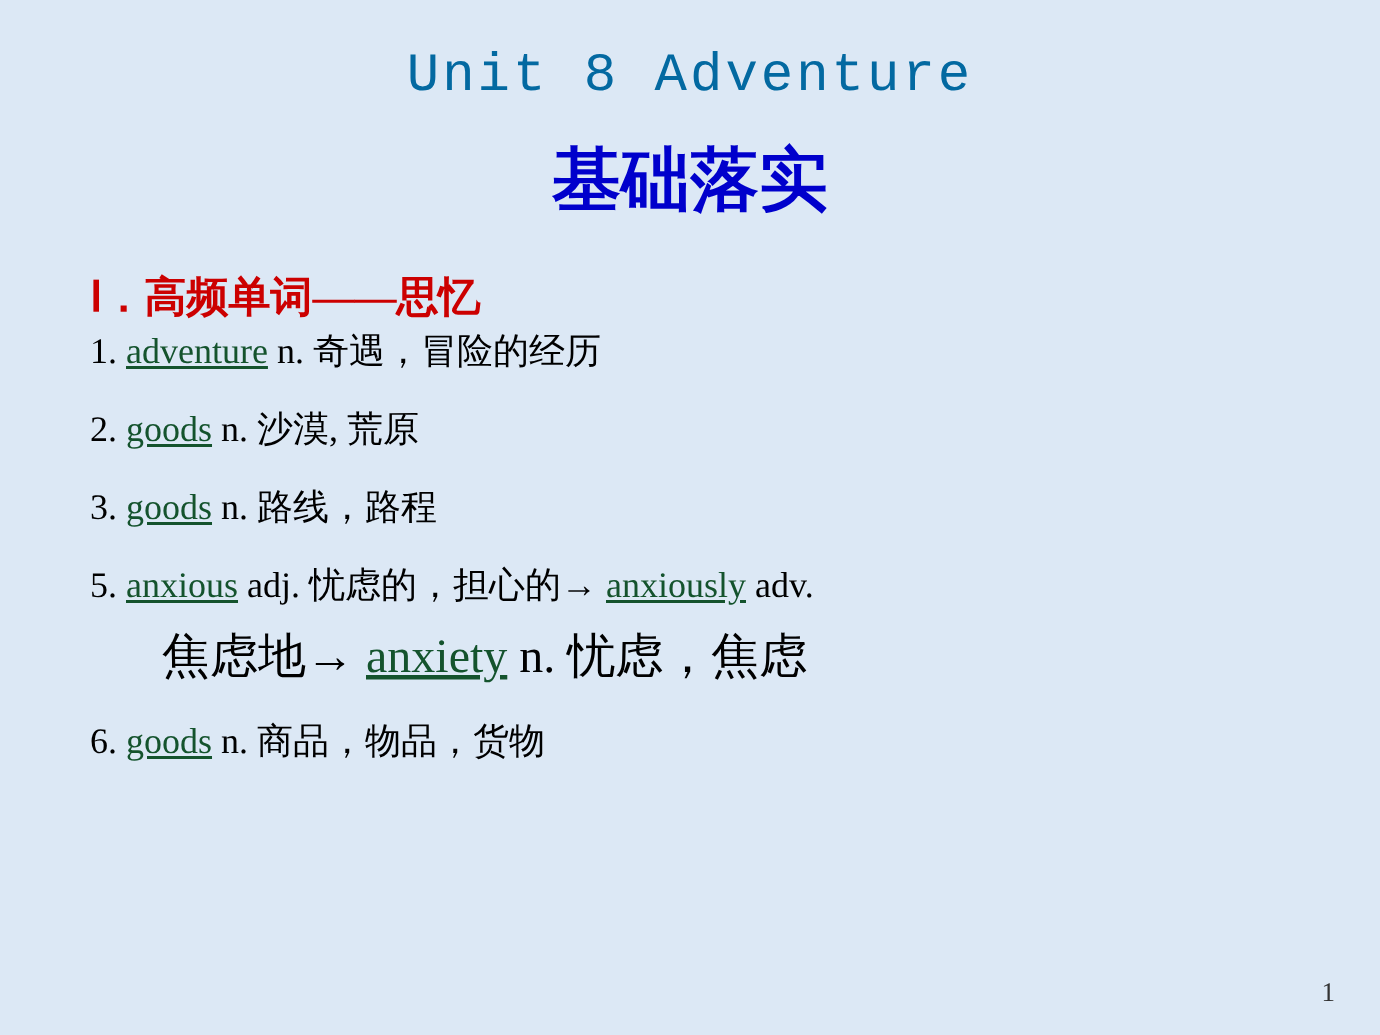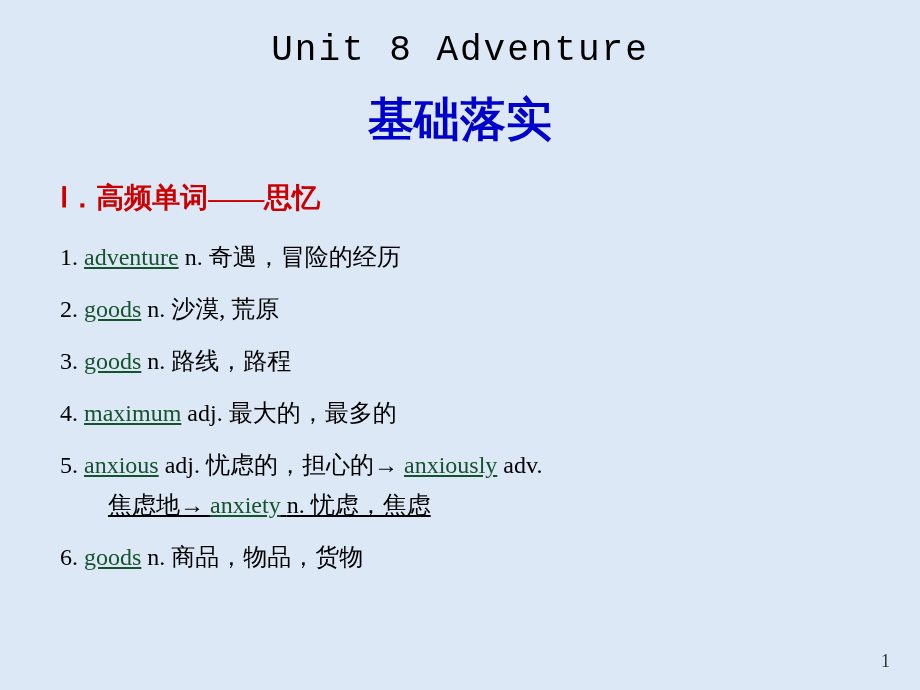--- a/index.html
+++ b/index.html
@@ -22,39 +22,38 @@
       height: 690px;
       background-color: #dce8f5;
       padding: 30px 60px;
       position: relative;
     }
 
     .title {
       text-align: center;
       font-family: "Courier New", Courier, monospace;
       font-size: 36px;
-      color: #000000;
+      color: #0369a1;
       font-weight: normal;
       margin-bottom: 18px;
       letter-spacing: 2px;
     }
 
     .subtitle {
       text-align: center;
       font-size: 46px;
       color: #0000cc;
       font-weight: bold;
       margin-bottom: 28px;
     }
 
     .section-heading {
       font-size: 28px;
       color: #cc0000;
       font-weight: bold;
-      margin-bottom: 22px;
     }
 
     .vocab-list {
       list-style: none;
       padding: 0;
     }
 
     .vocab-item {
       font-size: 24px;
       color: #000;
@@ -75,22 +74,21 @@
 
     .definition {
       color: #000;
       font-family: "SimSun", "宋体", serif;
     }
 
     .indent-line {
       margin-left: 48px;
       margin-top: 4px;
       margin-bottom: 16px;
-      font-size: 24px;
-      text-decoration: underline;
+      font-size: 32px;
     }
 
     .page-number {
       position: absolute;
       bottom: 18px;
       right: 30px;
       font-size: 18px;
       color: #333;
     }
   </style>
@@ -118,25 +116,20 @@
       <span class="word-link">goods</span>
       <span class="definition"> n. 沙漠, 荒原</span>
     </li>
 
     <li class="vocab-item">
       <span class="num">3.</span>
       <span class="word-link">goods</span>
       <span class="definition"> n. 路线，路程</span>
     </li>
 
-    <li class="vocab-item">
-      <span class="num">4.</span>
-      <span class="word-link">maximum</span>
-      <span class="definition"> adj. 最大的，最多的</span>
-    </li>
 
     <li class="vocab-item">
       <span class="num">5.</span>
       <span class="word-link">anxious</span>
       <span class="definition"> adj. 忧虑的，担心的→</span>
       <span class="word-link">anxiously</span>
       <span class="definition"> adv.</span>
       <div class="indent-line">
         <span class="definition">焦虑地→</span>
         <span class="word-link">anxiety</span>

